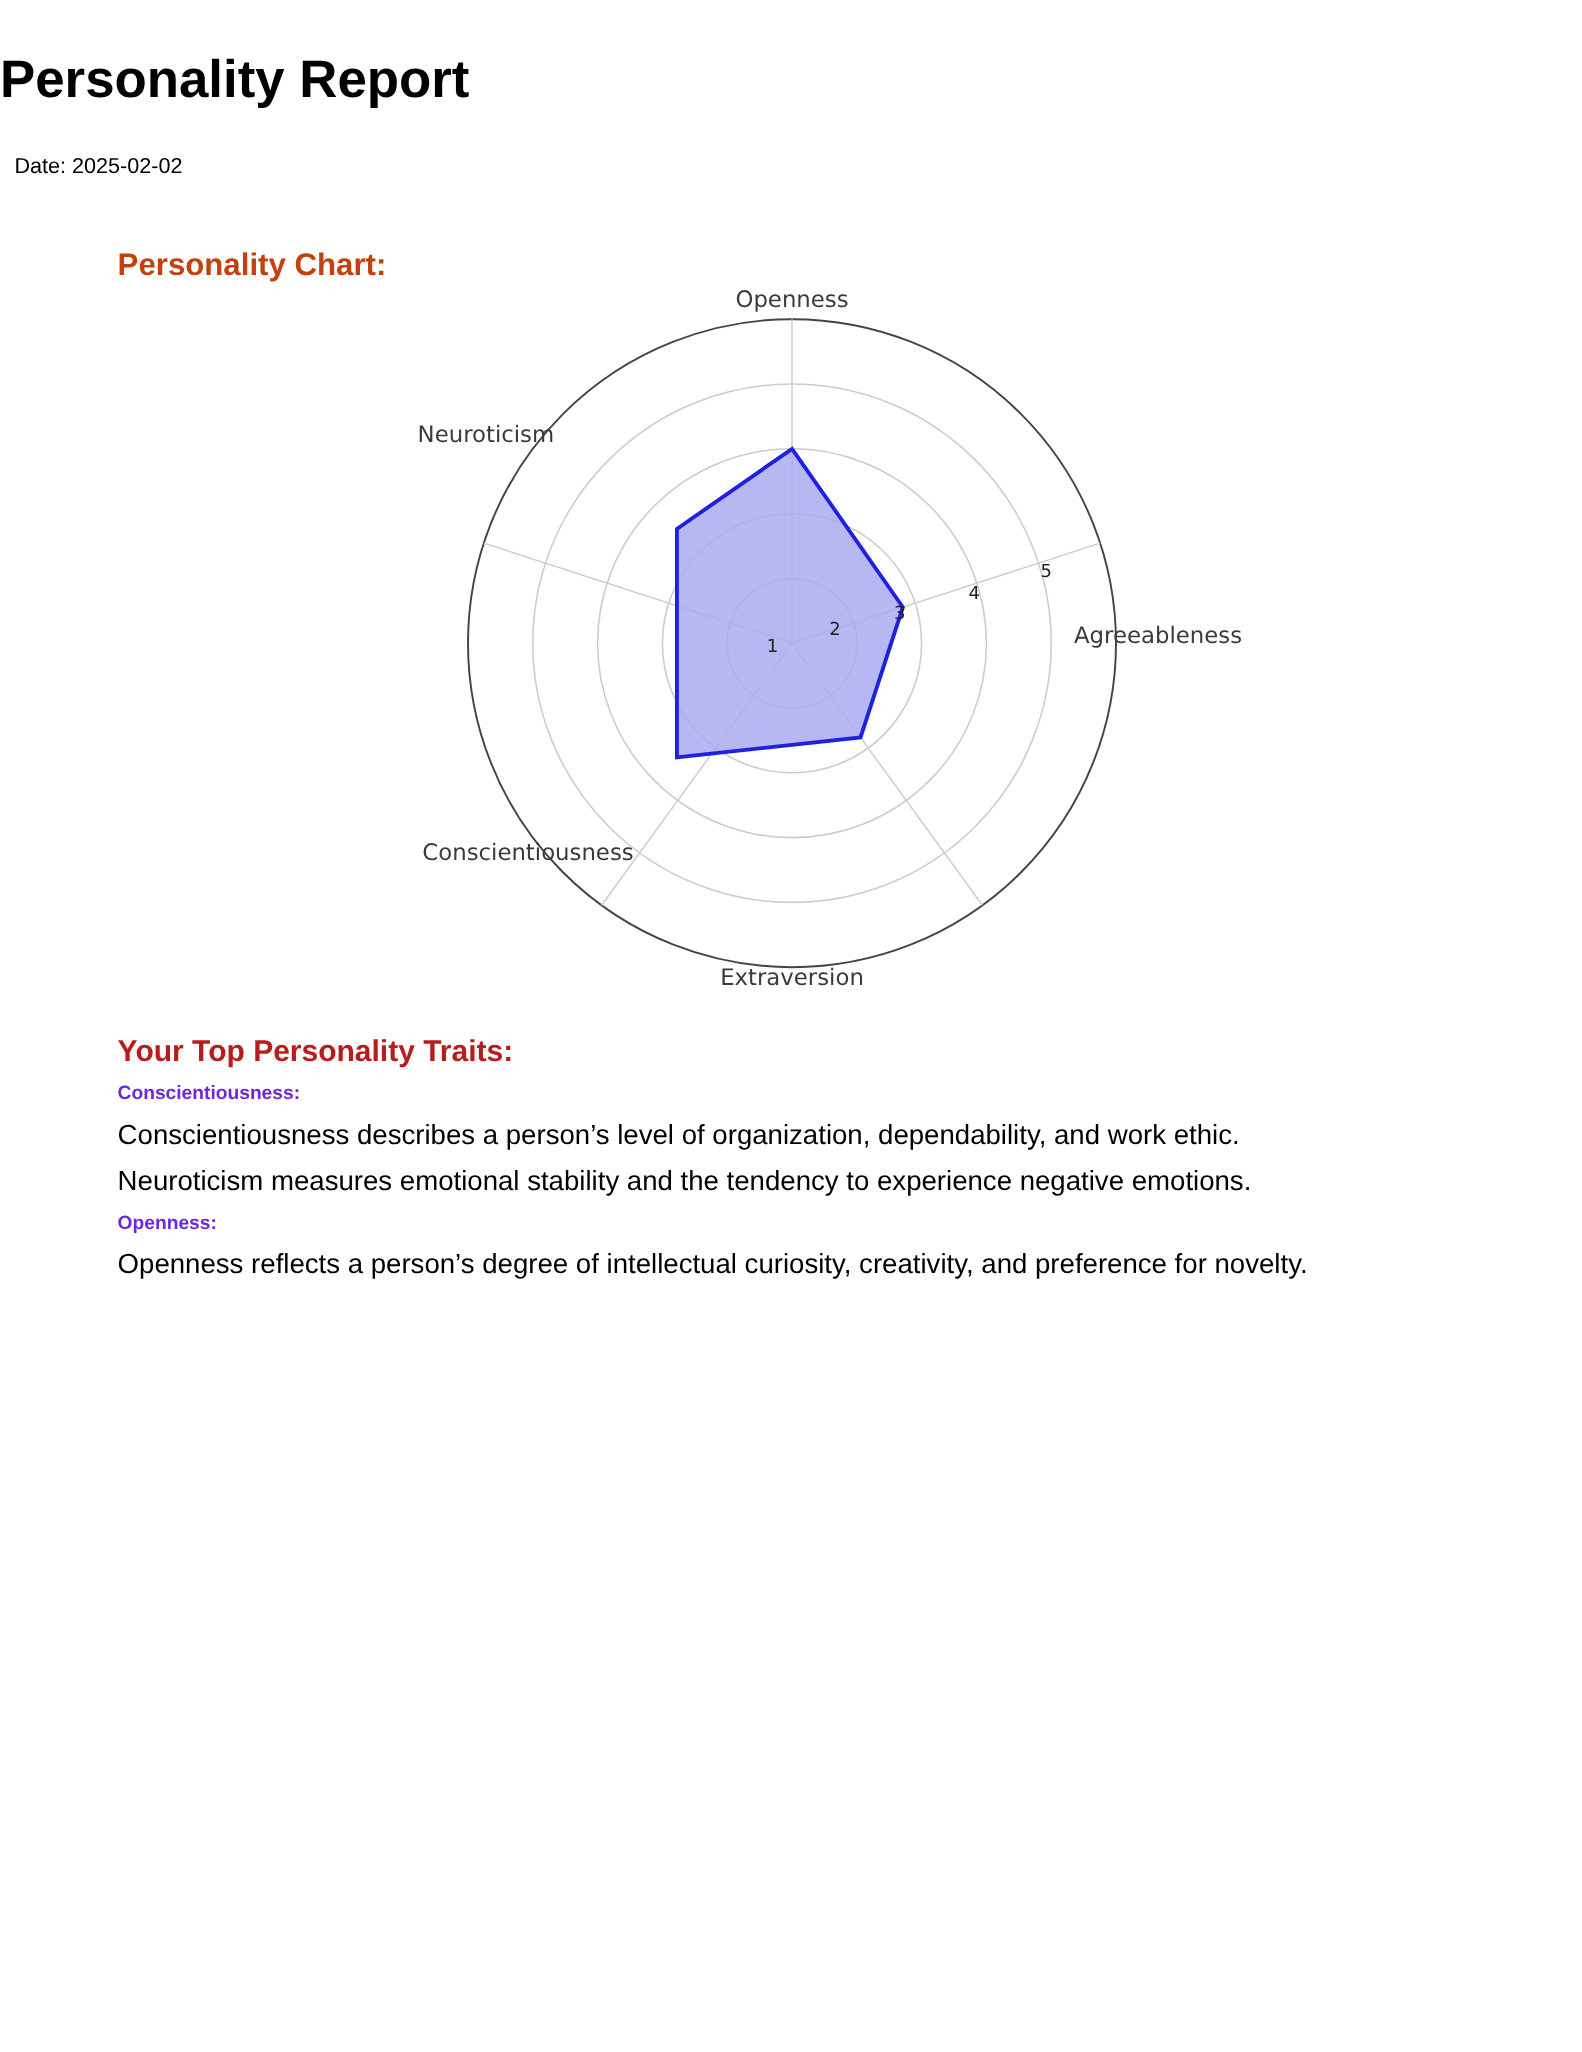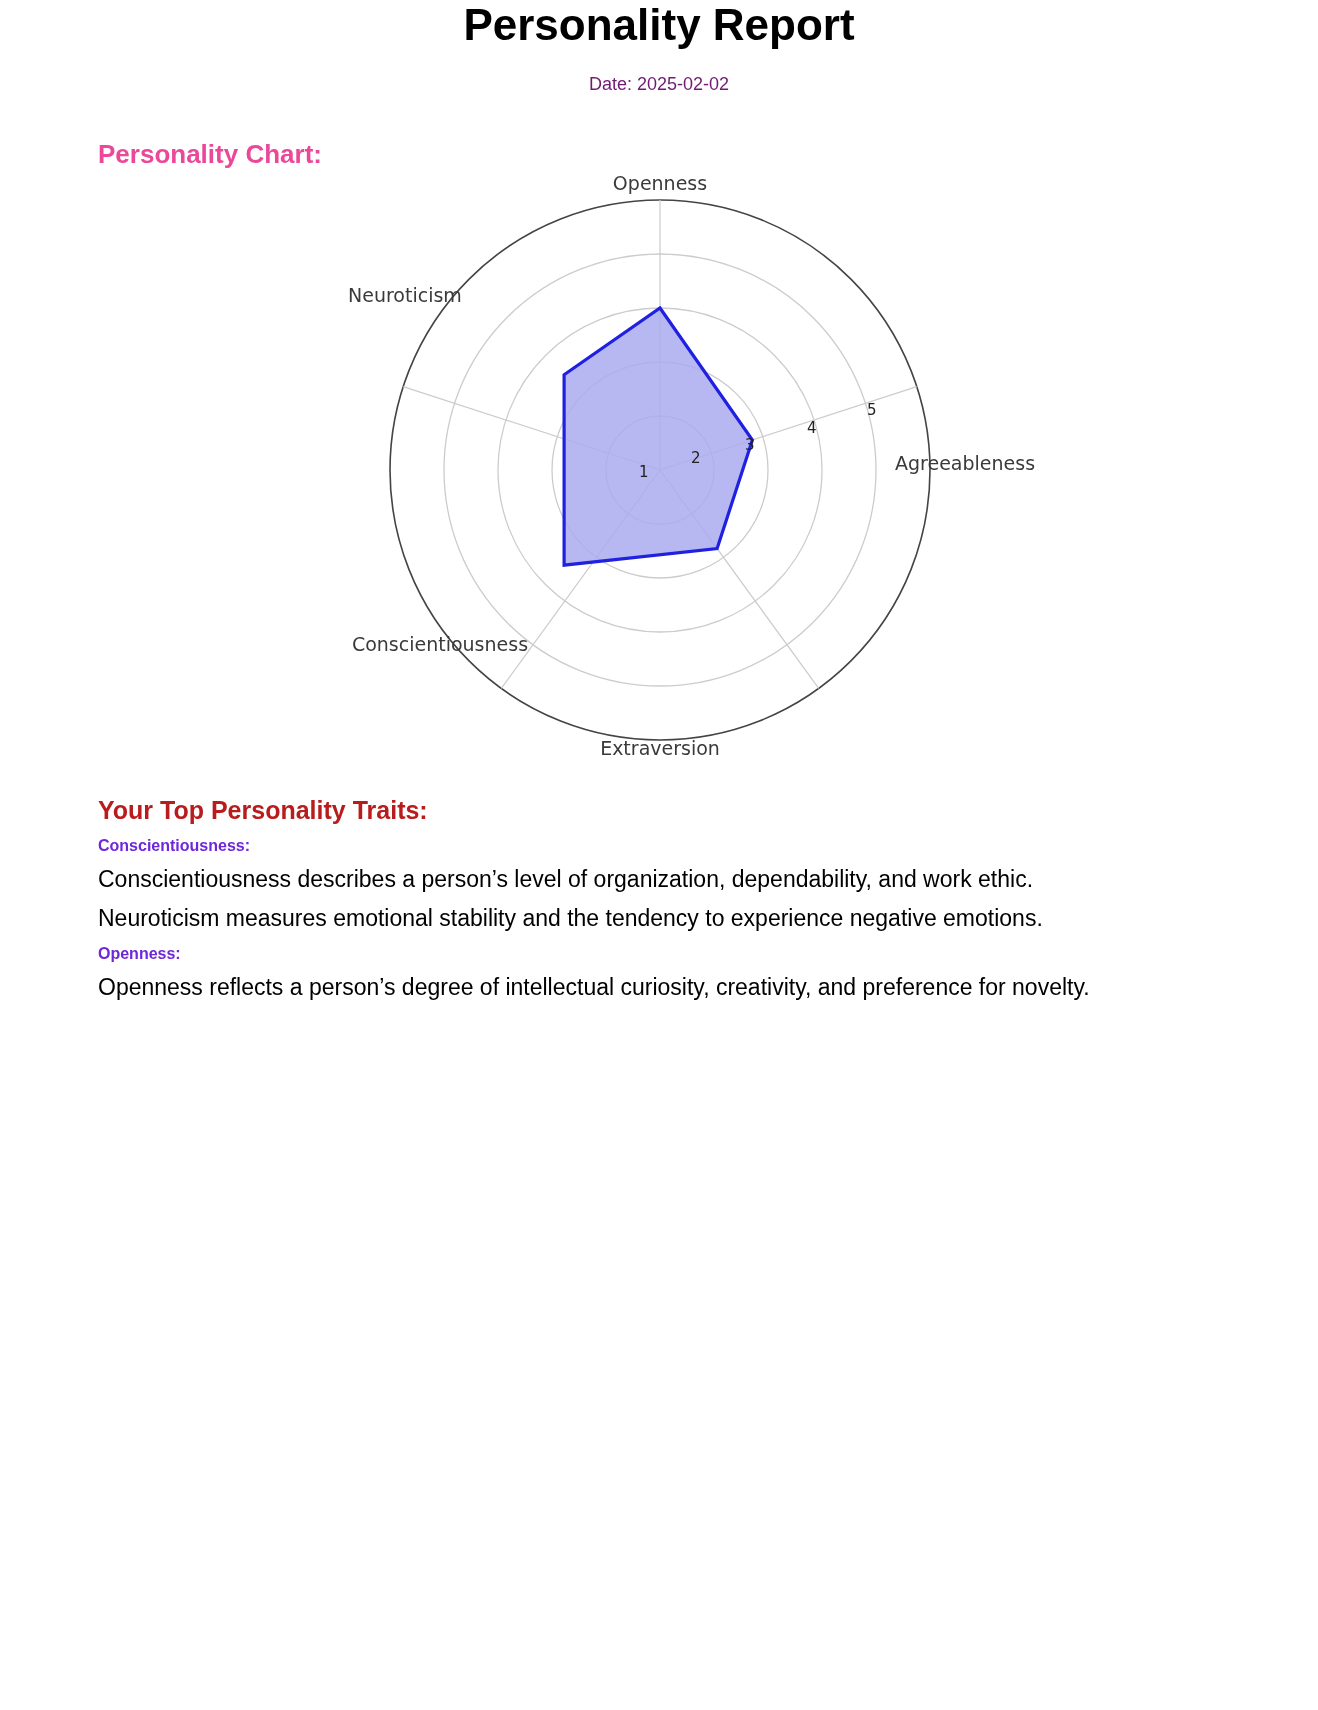--- a/index.html
+++ b/index.html
@@ -13,38 +13,39 @@
   .page {
     width: 1318px;
     height: 1710px;
     background: #ffffff;
     position: relative;
     overflow: hidden;
     box-sizing: border-box;
     padding: 0;
   }
   .doc-title {
-    text-align: center;
+    text-align: left;
     font-size: 44px;
     font-weight: bold;
     color: #000;
     margin: 0;
+    padding-top: 42px;
     letter-spacing: 0px;
   }
   .doc-date {
-    text-align: center;
+    text-align: left;
     font-size: 18px;
-    color: #701a75;
-    margin: 0;
+    color: #000000;
+    margin: 12px;
     padding-top: 24px;
   }
   .section-heading {
     font-size: 26px;
     font-weight: bold;
-    color: #ec4899;
+    color: #c2410c;
     margin: 0;
     padding: 44px 0 0 98px;
   }
   .chart-wrap {
     position: relative;
     width: 1318px;
     height: 620px;
   }
   .chart-svg {
     display: block;

